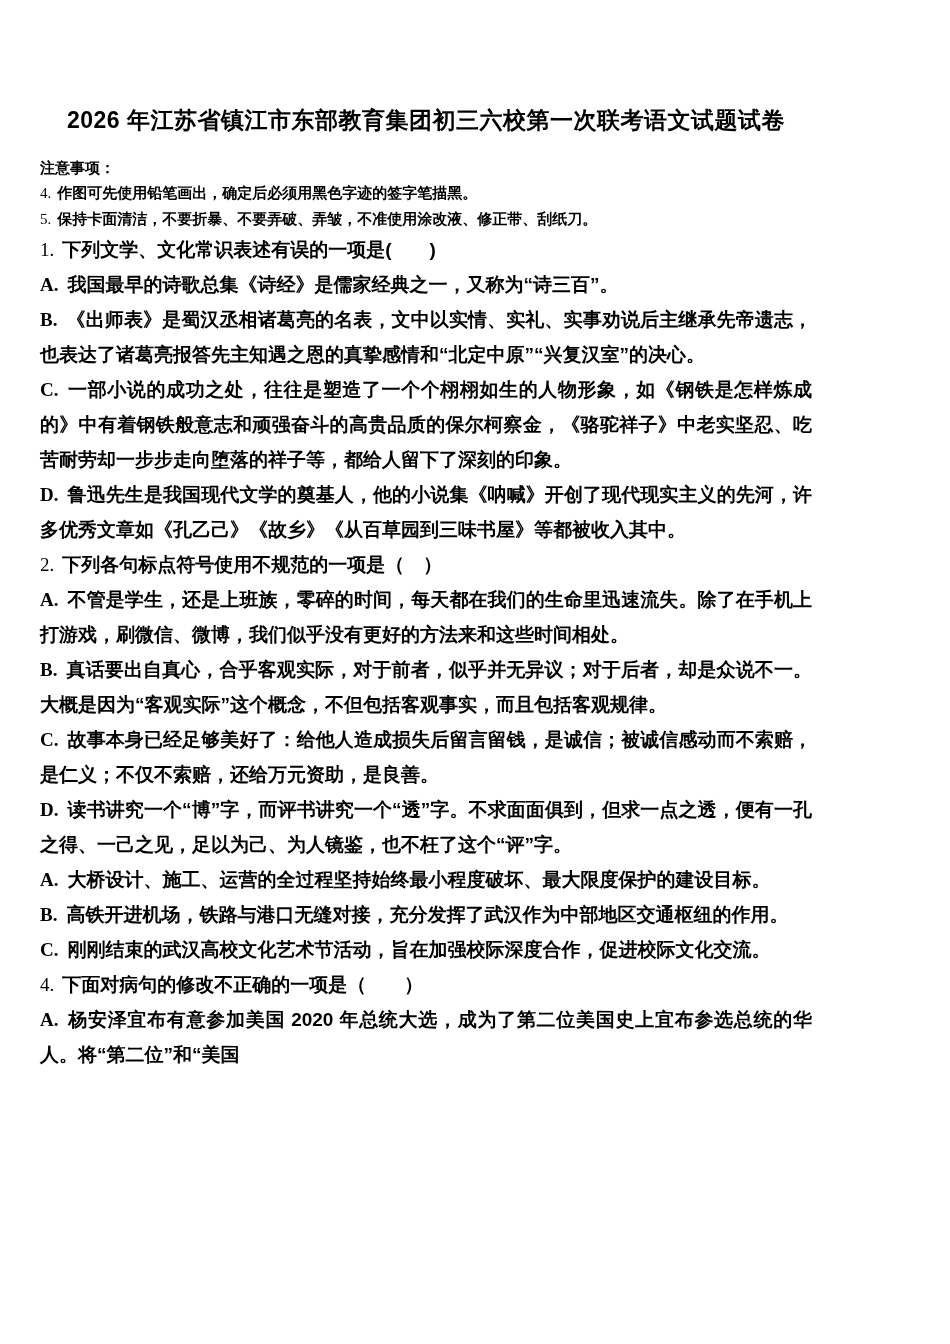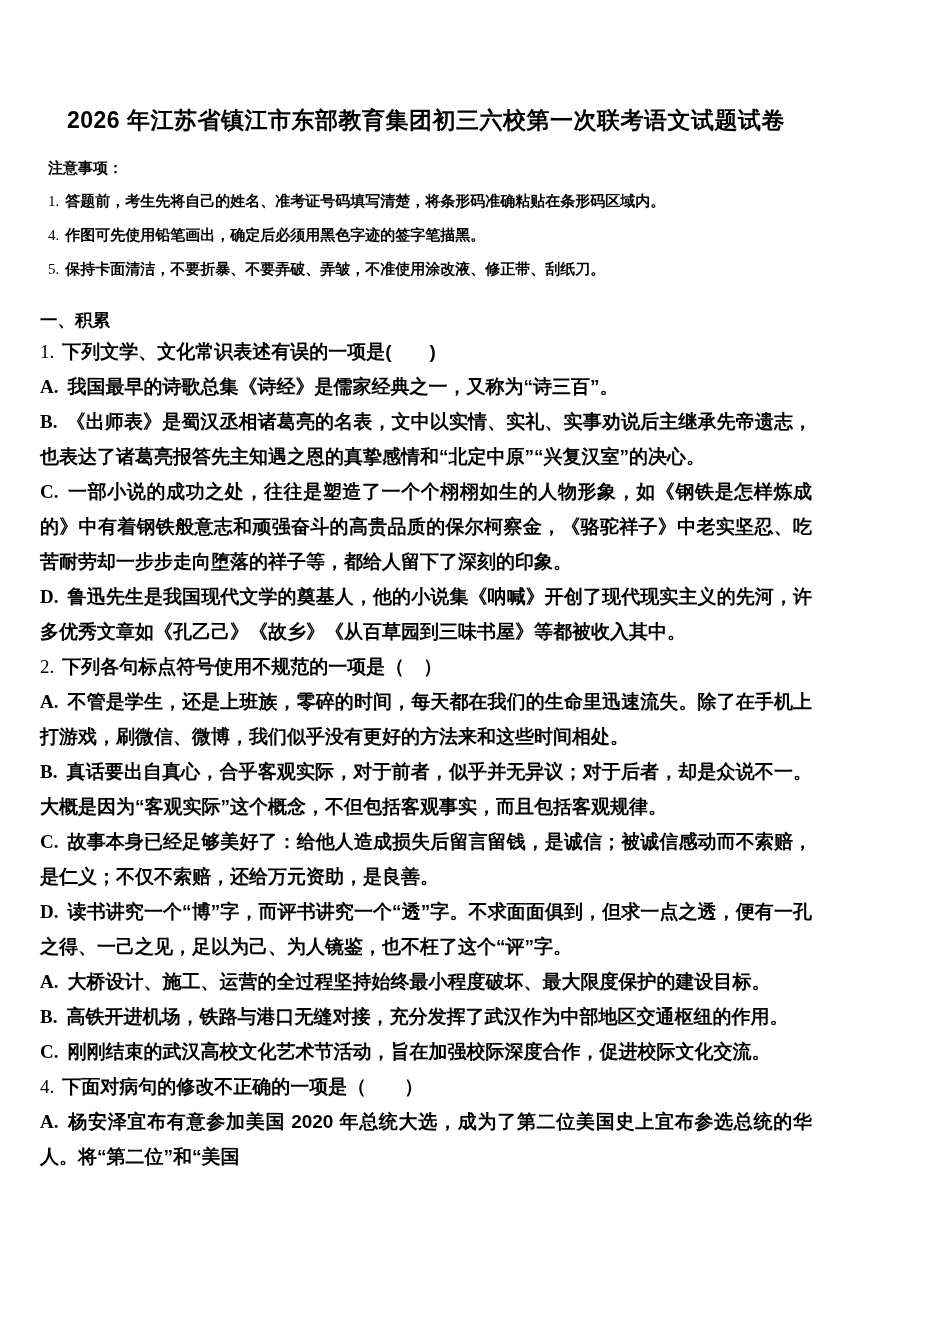--- a/index.html
+++ b/index.html
@@ -27,21 +27,21 @@
     font-weight: bold;
     line-height: 30px;
     letter-spacing: 0.5px;
   }
   .notice {
     margin-top: 20px;
     font-size: 15px;
     font-weight: bold;
     line-height: 25px;
   }
-  .notice p { margin: 8px; }
+  .notice p { margin: 0; }
   .notice .num {
     font-family: "Liberation Serif", serif;
     font-weight: normal;
     margin-right: 6px;
   }
   .section-heading {
     margin: 24px 0 0 0;
     font-size: 17.5px;
     font-weight: bold;
     line-height: 28px;
@@ -66,26 +66,24 @@
 </style>
 </head>
 <body>
 
 <div class="page">
 
   <h1 class="title">2026 年江苏省镇江市东部教育集团初三六校第一次联考语文试题试卷</h1>
 
   <div class="notice">
     <p>注意事项：</p>
-    <p><span class="num">1.</span><span>答题前，考生先将自己的姓名、准考证号码填写清楚，将条形码准确粘贴在条形码区域内。</span></p>
     <p><span class="num">4.</span><span>作图可先使用铅笔画出，确定后必须用黑色字迹的签字笔描黑。</span></p>
     <p><span class="num">5.</span><span>保持卡面清洁，不要折暴、不要弄破、弄皱，不准使用涂改液、修正带、刮纸刀。</span></p>
   </div>
 
-  <h2 class="section-heading">一、积累</h2>
 
   <div class="qa">
 
     <p><span class="qnum">1.</span><span>下列文学、文化常识表述有误的一项是(　　)</span></p>
     <p><span class="olabel">A.</span><span>我国最早的诗歌总集《诗经》是儒家经典之一，又称为“诗三百”。</span></p>
     <p><span class="olabel">B.</span><span>《出师表》是蜀汉丞相诸葛亮的名表，文中以实情、实礼、实事劝说后主继承先帝遗志，也表达了诸葛亮报答先主知遇之恩的真挚感情和“北定中原”“兴复汉室”的决心。</span></p>
     <p><span class="olabel">C.</span><span>一部小说的成功之处，往往是塑造了一个个栩栩如生的人物形象，如《钢铁是怎样炼成的》中有着钢铁般意志和顽强奋斗的高贵品质的保尔柯察金，《骆驼祥子》中老实坚忍、吃苦耐劳却一步步走向堕落的祥子等，都给人留下了深刻的印象。</span></p>
     <p><span class="olabel">D.</span><span>鲁迅先生是我国现代文学的奠基人，他的小说集《呐喊》开创了现代现实主义的先河，许多优秀文章如《孔乙己》《故乡》《从百草园到三味书屋》等都被收入其中。</span></p>
 
     <p><span class="qnum">2.</span><span>下列各句标点符号使用不规范的一项是（　）</span></p>

